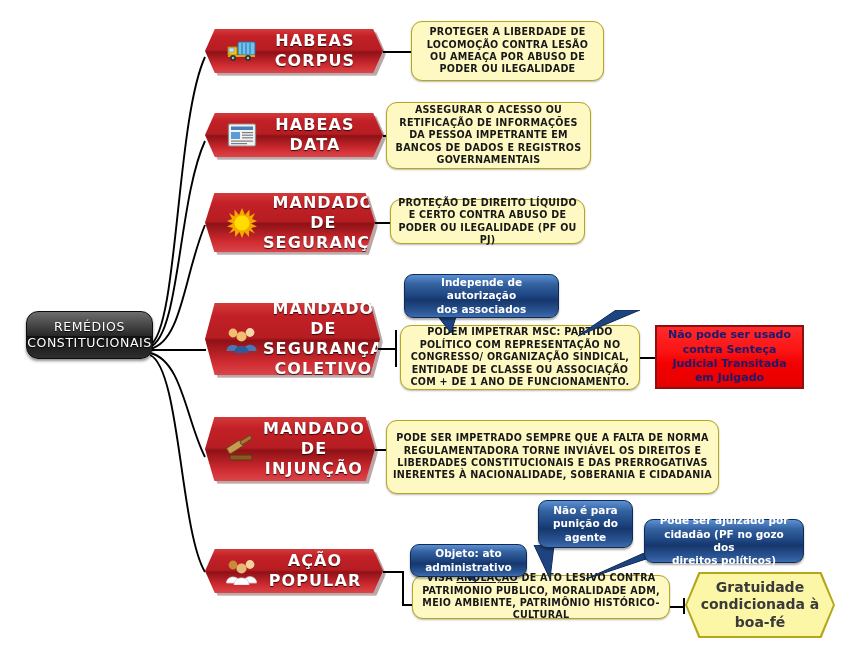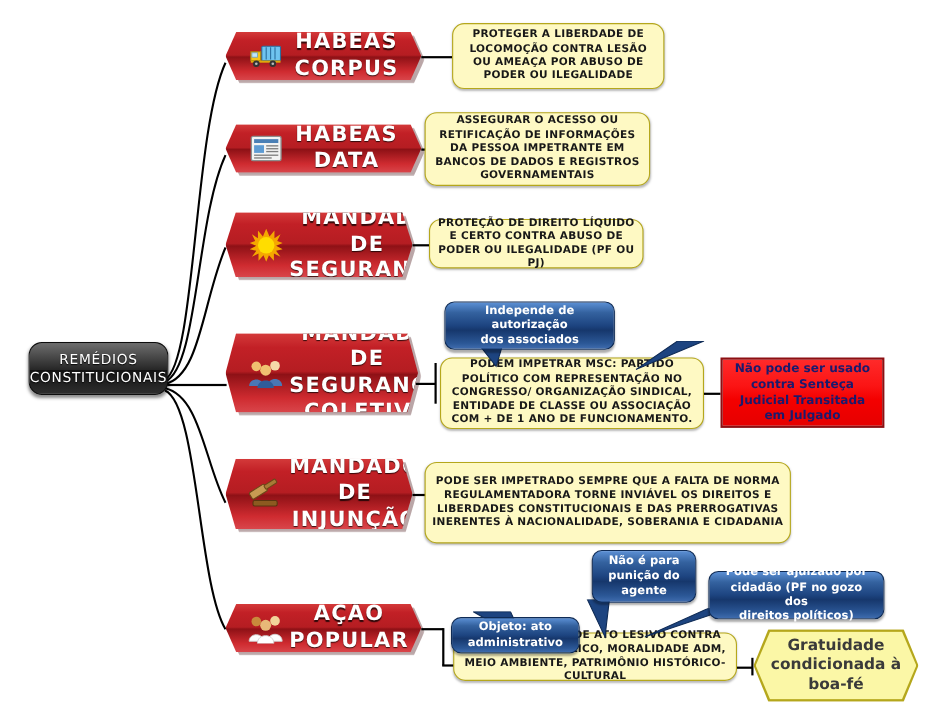--- a/index.html
+++ b/index.html
@@ -50,21 +50,21 @@
   .hex-icon{
     width:34px;height:34px;flex:0 0 34px;
     margin-left:10px;margin-right:4px;
     display:flex;align-items:center;justify-content:center;
   }
   .hex-label{
     flex:1;
     text-align:center;
     color:#ffffff;
     font-weight:bold;
-    font-size:19px;
+    font-size:16px;
     letter-spacing:1.1px;
     line-height:1.25;
     text-shadow:0 1px 1px rgba(0,0,0,.75);
     padding-right:6px;
     white-space:pre-line;
   }
 
   
   .ybox{
     position:absolute;
@@ -305,21 +305,21 @@
   <div class="lnk-v" style="left:402px;top:571px;height:34px;"></div>
   <div class="lnk-h" style="left:402px;top:604px;width:12px;"></div>
 
   <div class="ybox" style="left:412px;top:575px;width:258px;height:44px;">
     <span><span>VISA </span><span class="u">ANULAÇÃO</span><span> DE ATO LESIVO CONTRA PATRIMONIO PUBLICO, MORALIDADE ADM, MEIO AMBIENTE, PATRIMÔNIO HISTÓRICO-CULTURAL</span></span>
   </div>
 
   <svg class="btail" style="left:430px;top:556px;" width="70" height="28" viewBox="0 0 70 28">
     <polygon points="0,0 34,0 46,26" fill="#1d4480" stroke="#0f2b55" stroke-width="1"></polygon>
   </svg>
-  <div class="bcall" style="left:410px;top:561px;width:117px;height:33px;">Objeto: ato
+  <div class="bcall" style="left:410px;top:544px;width:117px;height:33px;">Objeto: ato
 administrativo</div>
 
   <svg class="btail" style="left:530px;top:545px;" width="40" height="38" viewBox="0 0 40 38">
     <polygon points="24,0 4,0 20,34" fill="#1d4480" stroke="#0f2b55" stroke-width="1"></polygon>
   </svg>
   <div class="bcall" style="left:538px;top:500px;width:95px;height:48px;">Não é para
 punição do
 agente</div>
 
   <svg class="btail" style="left:586px;top:553px;" width="80" height="30" viewBox="0 0 80 30">

